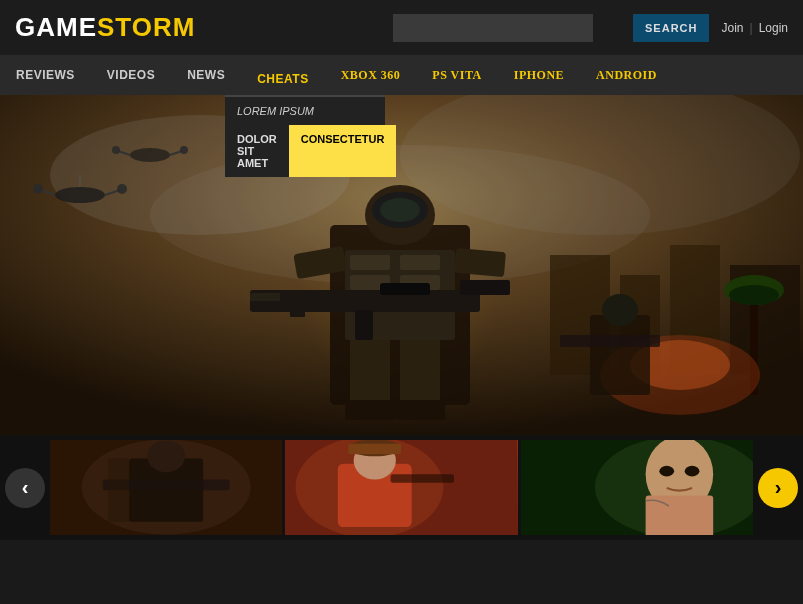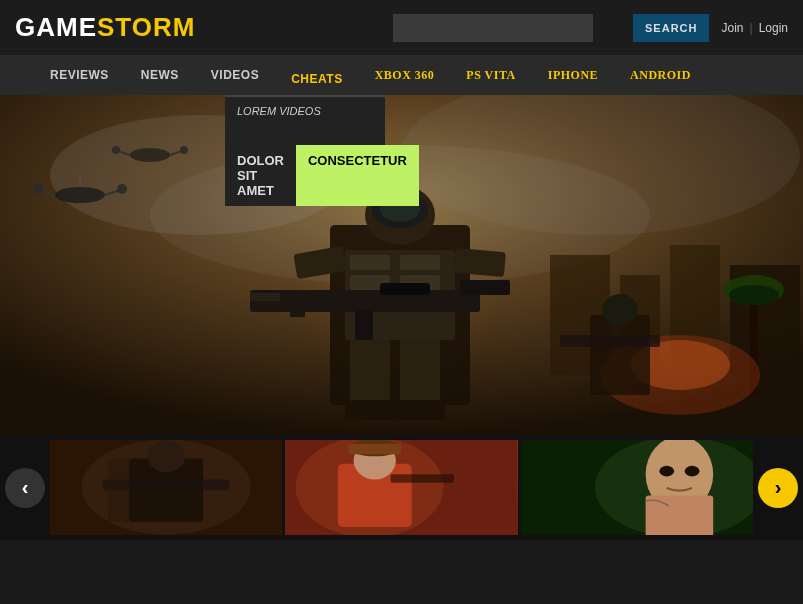--- a/index.html
+++ b/index.html
@@ -69,21 +69,20 @@
     }
     .header-links .divider { color: #555; }
 
     
     .nav {
       background: #2a2a2a;
       height: 40px;
       display: flex;
       align-items: stretch;
       position: relative;
-      padding-left: 34px;
     }
     .nav-item {
       display: flex;
       align-items: center;
       padding: 0 16px;
       color: #ccc;
       font-size: 12px;
       font-weight: bold;
       text-transform: uppercase;
       cursor: pointer;
@@ -107,29 +106,28 @@
       color: #ccc;
       font-size: 11px;
       padding: 8px 12px;
       font-style: italic;
     }
     .dropdown-items {
       display: flex;
     }
     .dropdown-item {
       padding: 8px 12px;
-      font-size: 13px;
+      font-size: 11px;
       font-weight: bold;
       text-transform: uppercase;
       cursor: pointer;
       color: #ddd;
-      margin-top: 20px;
     }
     .dropdown-item.active {
-      background: #bef264;
+      background: #fde047;
       color: #000;
     }
 
     
     .hero {
       width: 803px;
       height: 340px;
       background: linear-gradient(to bottom, #4a3a2a, #2a2010);
       position: relative;
       overflow: hidden;
@@ -217,30 +215,30 @@
     <div class="header-links">
       <a>Join</a>
       <span class="divider">|</span>
       <a>Login</a>
     </div>
   </div>
 </div>
 
 <div class="nav">
   <div class="nav-item">REVIEWS</div>
+  <div class="nav-item">VIDEOS</div>
   <div class="nav-item">NEWS</div>
-  <div class="nav-item">VIDEOS</div>
   <div class="nav-item active">CHEATS</div>
   <div class="nav-item yellow">XBOX 360</div>
   <div class="nav-item yellow">PS VITA</div>
   <div class="nav-item yellow">IPHONE</div>
   <div class="nav-item yellow">ANDROID</div>
 
   <div class="dropdown-menu">
-    <div class="dropdown-header">LOREM VIDEOS</div>
+    <div class="dropdown-header">LOREM IPSUM</div>
     <div class="dropdown-items">
       <div class="dropdown-item">DOLOR SIT AMET</div>
       <div class="dropdown-item active">CONSECTETUR</div>
     </div>
   </div>
 </div>
 
 <div class="hero">
   <svg class="hero-bg" viewBox="0 0 803 340" preserveAspectRatio="xMidYMid slice" xmlns="http://www.w3.org/2000/svg">
 

